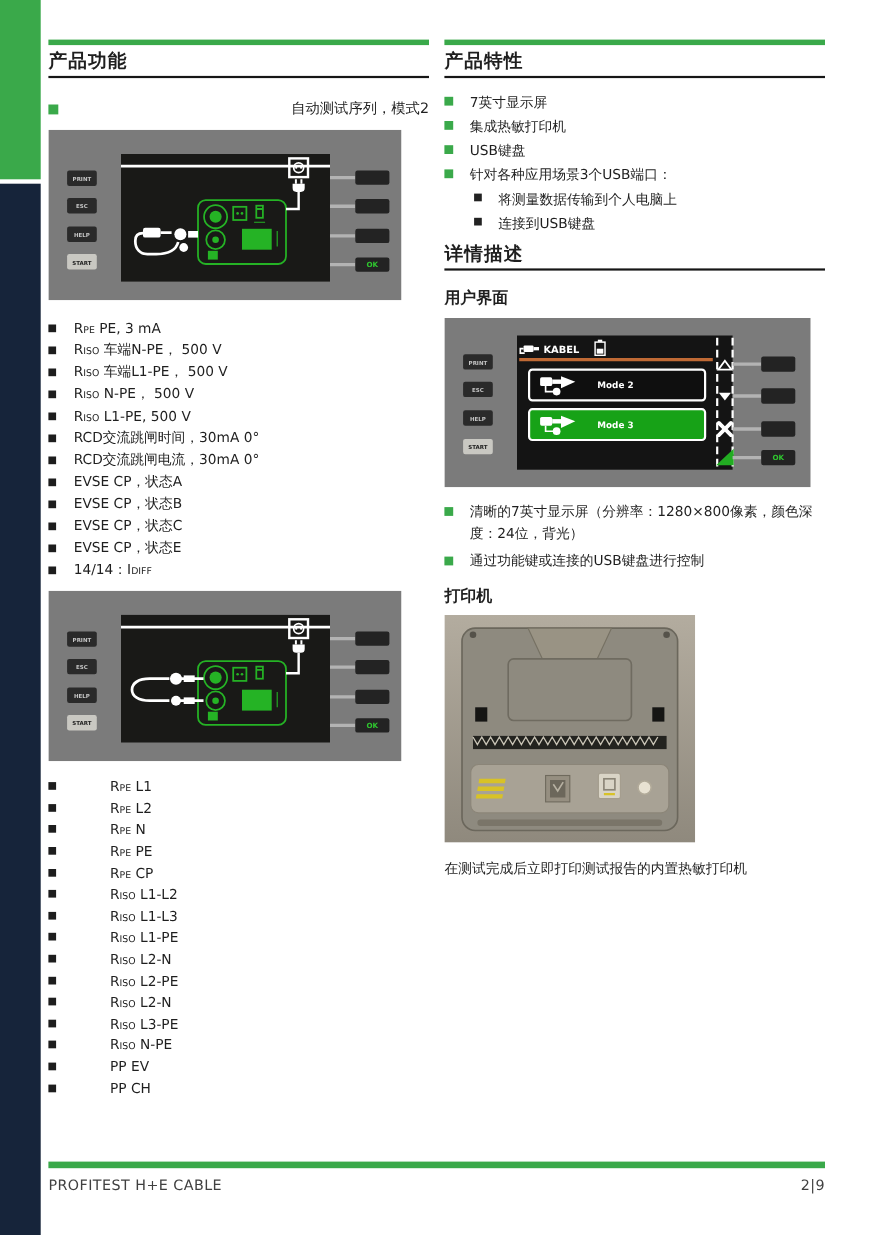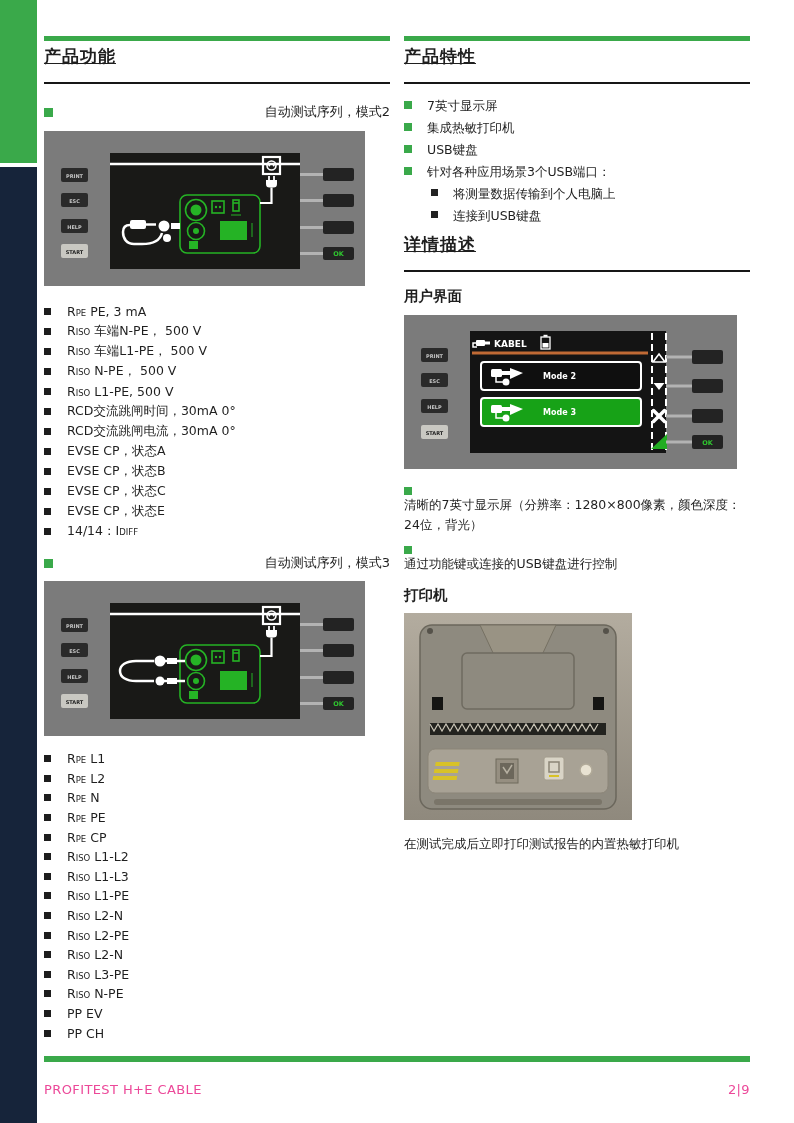--- a/index.html
+++ b/index.html
@@ -7,46 +7,46 @@
     width:794px;height:1123px;position:relative;background:#ffffff;
     font-family:"DejaVu Sans","Liberation Sans",sans-serif;
     color:#1f1f1f;overflow:hidden;
   }
   .green-side{position:absolute;left:0;top:0;width:37px;height:163px;background:#3aa94a;}
   .navy-side{position:absolute;left:0;top:167px;width:37px;height:956px;background:#16243a;}
   .col-left{position:absolute;left:44px;top:36px;width:346px;}
   .col-right{position:absolute;left:404px;top:36px;width:346px;}
   .rule-green{height:5px;background:#3aa94a;}
   h1.section{font-size:17px;font-weight:700;margin:5px 0 0;line-height:20px;
-    padding-bottom:16px;border-bottom:2px solid #161616;letter-spacing:1px;text-decoration:underline;}
+    padding-bottom:3px;border-bottom:2px solid #161616;letter-spacing:1px;}
   .sec-row{display:flex;align-items:center;margin-top:19px;font-size:13px;justify-content:space-between;}
   .sec-row .sq{width:9px;height:9px;background:#3aa94a;margin-right:14px;flex:none;}
   .device-svg{display:block;margin-top:10px;}
   .li-list{margin-top:15px;}
   .li-list.tight{margin-top:13px;}
   .li-row{display:flex;align-items:center;height:20px;font-size:12.5px;}
-  .li-list.tight .li-row{height:19.6px;}
+  .li-list.tight .li-row{height:19.6px;gap:33px;}
   .li-row .sq{width:7px;height:7px;background:#1d1d1d;margin-right:16px;flex:none;}
   .subtxt{font-size:8.5px;}
   .feat-list{margin-top:13px;}
   .feat-row{display:flex;align-items:flex-start;margin-bottom:5px;font-size:12.5px;line-height:17px;}
   .feat-row .sq{flex:none;margin-top:4px;}
   .feat-row.lv1 .sq{width:8px;height:8px;background:#3aa94a;margin-right:15px;}
   .feat-row.lv2{margin-left:27px;}
   .feat-row.lv2 .sq{width:7px;height:7px;background:#222;margin-right:15px;}
   h1.details{margin-top:10px;}
   h2.sub{font-size:14.5px;font-weight:700;margin:15px 0 0;}
   .note-list{margin-top:12px;}
-  .note-row{display:flex;font-size:12.5px;line-height:20px;margin-bottom:5px;flex-direction:column;}
+  .note-row{display:flex;font-size:12.5px;line-height:20px;margin-bottom:5px;}
   .note-row .sq{flex:none;width:8px;height:8px;background:#3aa94a;margin:6px 15px 0 0;}
   .caption{margin-top:16px;font-size:12.5px;}
   .footer{position:absolute;left:44px;top:1056px;width:706px;}
   .footer .rule-green{height:6px;}
-  .footer-row{display:flex;justify-content:space-between;margin-top:20px;
-    font-size:13px;color:#ec4899;letter-spacing:.4px;}
+  .footer-row{display:flex;justify-content:space-between;margin-top:9px;
+    font-size:13px;color:#404040;letter-spacing:.4px;}
   svg text{font-family:"DejaVu Sans","Liberation Sans",sans-serif;}
 </style>
 </head>
 <body>
 
 <div class="green-side"></div>
 <div class="navy-side"></div>
 
 <div class="col-left">
   <div class="rule-green"></div>
@@ -178,24 +178,20 @@
         <span class="sq"></span>
         <span class="li-text"><span>EVSE CP，状态E</span><span class="subtxt"></span><span></span></span>
       </div>
 
       <div class="li-row">
         <span class="sq"></span>
         <span class="li-text"><span>14/14：I</span><span class="subtxt">DIFF</span><span></span></span>
       </div>
     </div>
 
-  <div class="sec-row" style="margin-top:13px;">
-    <span class="sq"></span>
-    <span>自动测试序列，模式3</span>
-  </div>
 
   <svg class="device-svg" style="margin-top:9px;" width="321" height="155" viewBox="0 0 321 155">
     <rect width="321" height="155" fill="#7b7b7b"></rect>
     <g>
       <rect x="66" y="22" width="190" height="116" fill="#191917"></rect>
       <line x1="66" y1="33" x2="256" y2="33" stroke="#ffffff" stroke-width="2.5"></line>
     </g>
     <g stroke="#b3b3b3" stroke-width="3">
       <line x1="256" y1="43.5" x2="279" y2="43.5"></line>
         <line x1="256" y1="69.5" x2="279" y2="69.5"></line>

